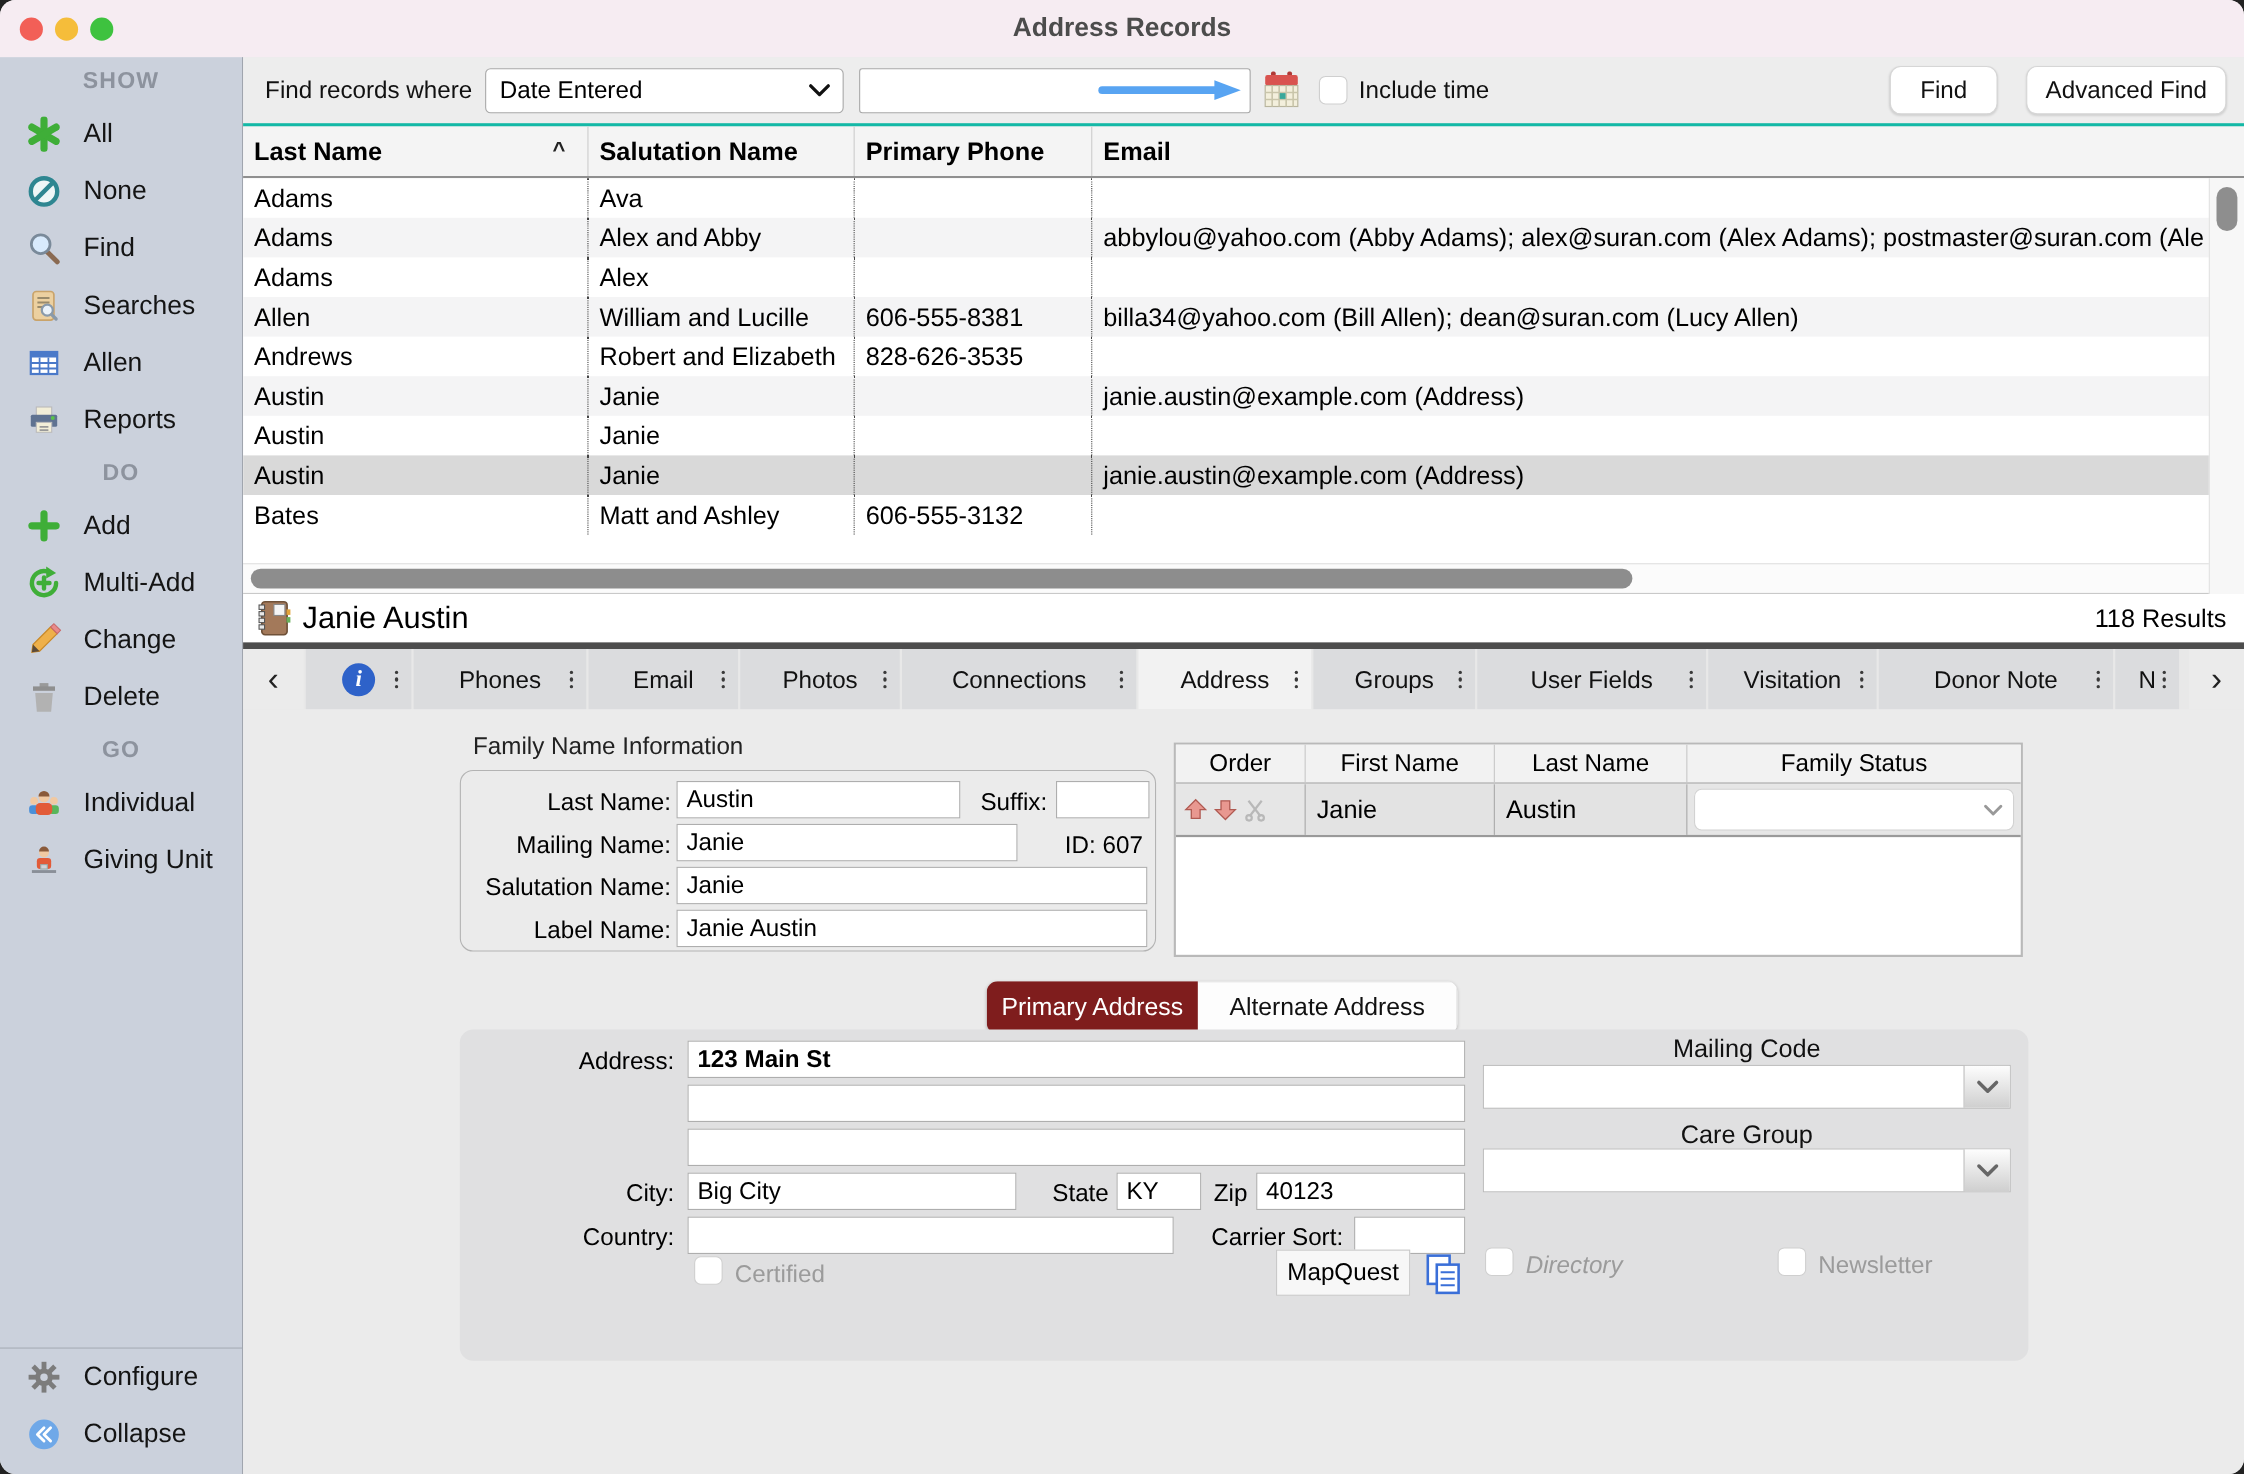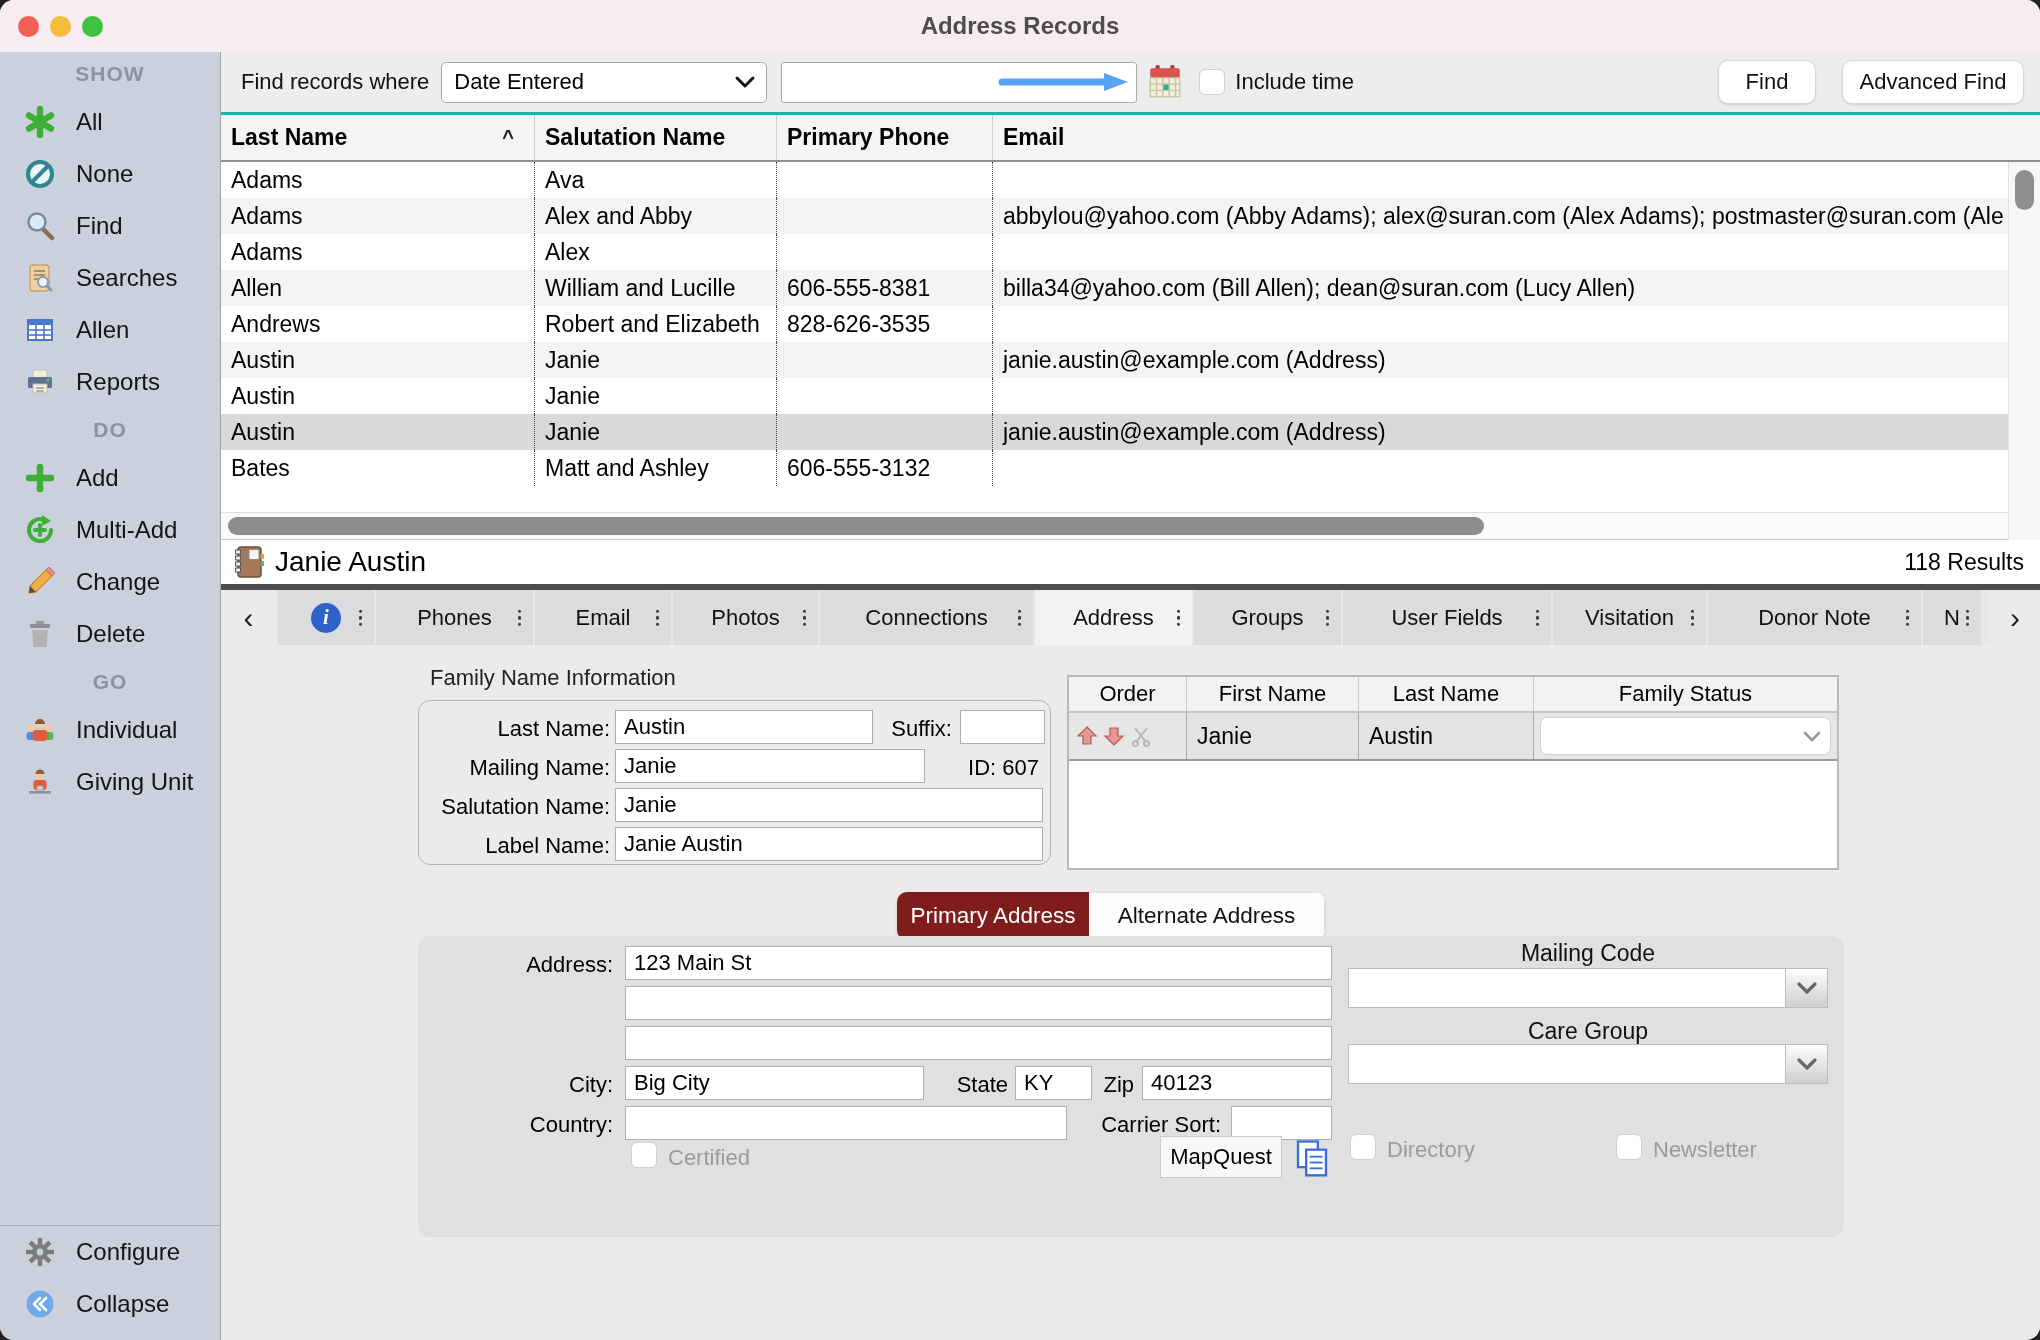--- a/index.html
+++ b/index.html
@@ -593,21 +593,21 @@
         </div>
       </div>
 
       <div class="segctl">
         <div class="seg primary">Primary Address</div>
         <div class="seg alternate">Alternate Address</div>
       </div>
 
       <div class="apanel">
         <div class="flabel" style="left:95px;top:16px;width:100px;">Address:</div>
-        <input class="tinput" style="left: 207px; top: 10px; width: 707px;" value="123 Main St">
+        <input class="tinput" style="left: 207px; top: 10px; width: 707px; font-weight: bold;" value="123 Main St">
         <input class="tinput" style="left: 207px; top: 50px; width: 707px;" value="">
         <input class="tinput" style="left: 207px; top: 90px; width: 707px;" value="">
 
         <div class="flabel" style="left:95px;top:136px;width:100px;">City:</div>
         <input class="tinput" style="left: 207px; top: 130px; width: 299px;" value="Big City">
         <div class="flabel" style="left:523px;top:136px;width:67px;">State</div>
         <input class="tinput" style="left: 597px; top: 130px; width: 77px;" value="KY">
         <div class="flabel" style="left:672px;top:136px;width:44px;">Zip</div>
         <input class="tinput" style="left: 724px; top: 130px; width: 190px;" value="40123">
 
@@ -643,20 +643,20 @@
         <div class="combo" style="left:930px;top:108px;">
           <div class="cfill"></div>
           <div class="cbtn">
               <svg width="22" height="14" viewBox="0 0 22 14">
                 <polyline points="3,3 11,11 19,3" fill="none" stroke="#666" stroke-width="3.2" stroke-linecap="round" stroke-linejoin="round"></polyline>
               </svg>
             </div>
         </div>
 
         <div class="checkbox" style="position:absolute;left:932px;top:198px;"></div>
-        <div class="flabel graylabel" style="left:969px;top:201px;width:130px;text-align:left;">Directory</div>
+        <div class="flabel graylabel" style="left:969px;top:201px;width:130px;text-align:left;font-style:italic;">Directory</div>
         <div class="checkbox" style="position:absolute;left:1198px;top:198px;"></div>
         <div class="flabel graylabel" style="left:1235px;top:201px;width:150px;text-align:left;">Newsletter</div>
       </div>
 
     </div>
   </div>
 </div>
 
 </body></html>

